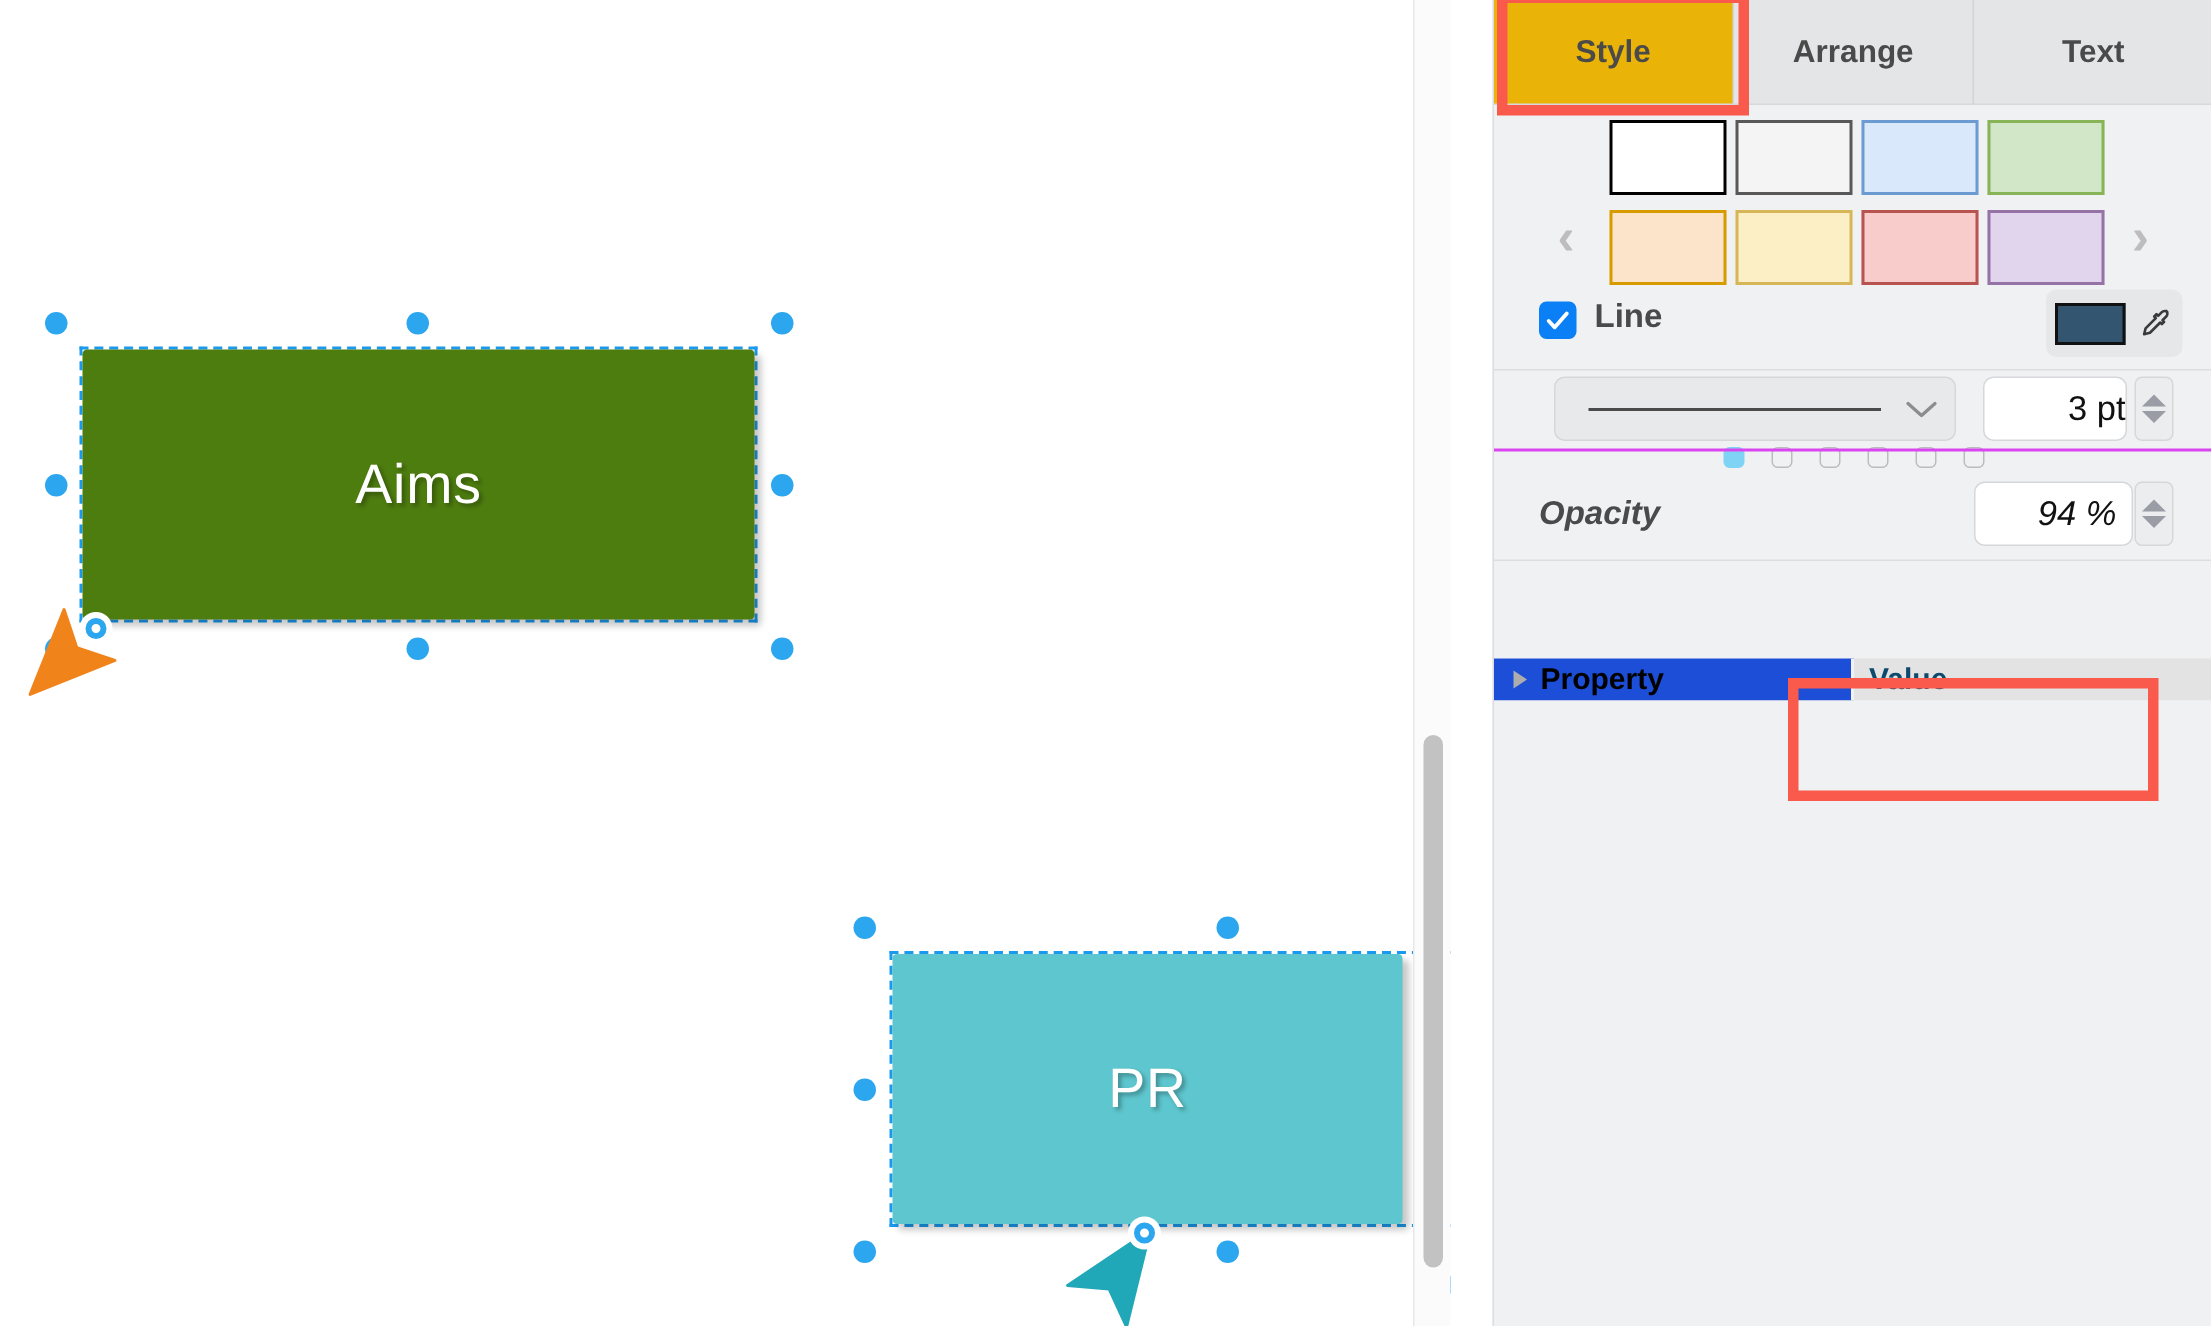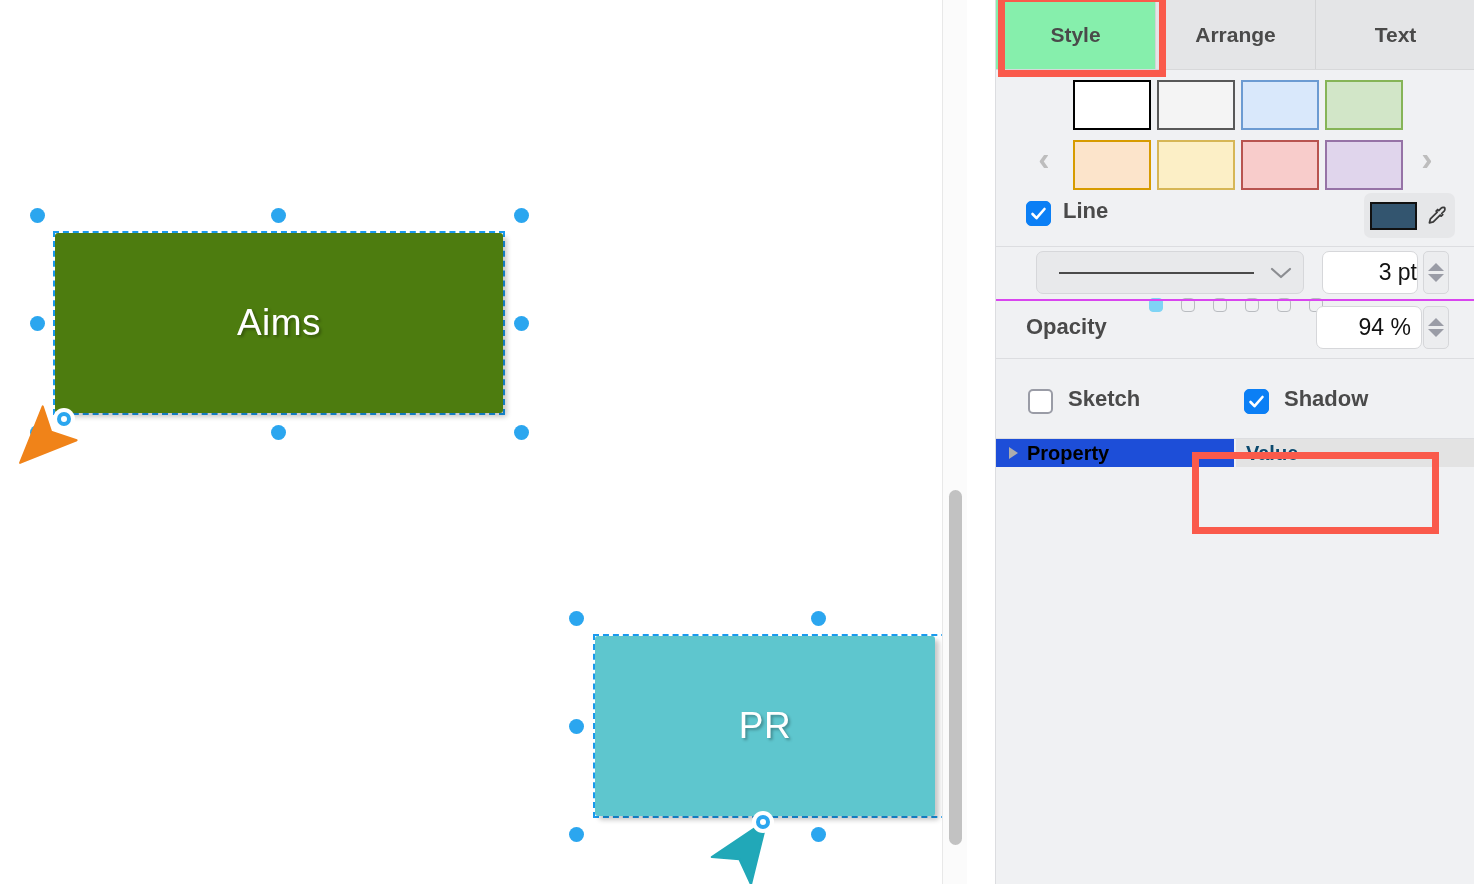--- a/index.html
+++ b/index.html
@@ -71,21 +71,21 @@
   
   #tabs{display:flex;height:70px;background:#E4E5E7;}
   .tab{
     flex:1;display:flex;align-items:center;justify-content:center;
     font-size:21px;font-weight:bold;color:#4a4a4a;
     border-right:1px solid #d3d4d6;
     box-sizing:border-box;
     background:#E4E5E7;
   }
   .tab:last-child{border-right:none;}
-  .tab.active{background:#86efac;}
+  .tab.active{background:#eab308;}
   #tabs-underline{
     position:absolute;left:0;top:69px;width:479px;height:1px;background:#d7d8da;
   }
 
   
   #palette{
     position:relative;height:177px;
     border-bottom:1px solid #dcdde0;
     box-sizing:border-box;
   }
@@ -164,22 +164,22 @@
     position:absolute;width:26px;height:43px;background:#ECEDEF;
     border:1px solid #d6d7da;border-radius:5px;box-sizing:border-box;
     display:flex;flex-direction:column;align-items:center;justify-content:center;gap:3px;
   }
   .stepper .up,.stepper .dn{width:0;height:0;border-left:8px solid transparent;border-right:8px solid transparent;}
   .stepper .up{border-bottom:8px solid #9a9ca6;}
   .stepper .dn{border-top:8px solid #9a9ca6;}
   #line-width-stepper{left:427px;top:74px;}
 
   
-  #opacity-section{position:absolute;left:0;top:295px;width:479px;height:64px;
-    border-bottom:1px solid #dcdde0;box-sizing:border-box;}
+  #opacity-section{position:absolute;left:0;top:310px;width:479px;height:64px;
+    border-bottom:1px solid #dcdde0;box-sizing:border-box;font-style:italic;}
   #opacity-label{position:absolute;left:30px;top:19px;}
   #opacity-box{
     position:absolute;left:320px;top:11px;width:106px;height:43px;
     background:#ffffff;border:1px solid #d6d7da;border-radius:7px;
     box-sizing:border-box;display:flex;align-items:center;justify-content:flex-end;
     padding-right:10px;font-size:23px;color:#111;
   }
   #opacity-stepper{left:427px;top:11px;}
 
   
@@ -345,33 +345,20 @@
 
     <div id="opacity-section" class="row">
       <span class="lbl" id="opacity-label">Opacity</span>
       <div id="opacity-box">94 %</div>
       <div class="stepper" id="opacity-stepper">
         <span class="up"></span>
         <span class="dn"></span>
       </div>
     </div>
 
-    <div id="toggle-section" class="row">
-      <span class="cbx off" id="sketch-check">
-        
-      </span>
-      <span class="lbl" id="sketch-label">Sketch</span>
-
-      <span class="cbx on" id="shadow-check">
-        <svg width="19" height="19" viewBox="0 0 19 19">
-            <path d="M3.5 10 L7.5 14.2 L15.5 5" fill="none" stroke="#fff" stroke-width="2.6" stroke-linecap="round" stroke-linejoin="round"></path>
-          </svg>
-      </span>
-      <span class="lbl" id="shadow-label">Shadow</span>
-    </div>
 
     <div id="prop-header">
       <div id="prop-col">
         <span id="prop-tri"></span>
         <span id="prop-title">Property</span>
       </div>
       <div id="val-col">
         <span id="val-title">Value</span>
       </div>
     </div>

